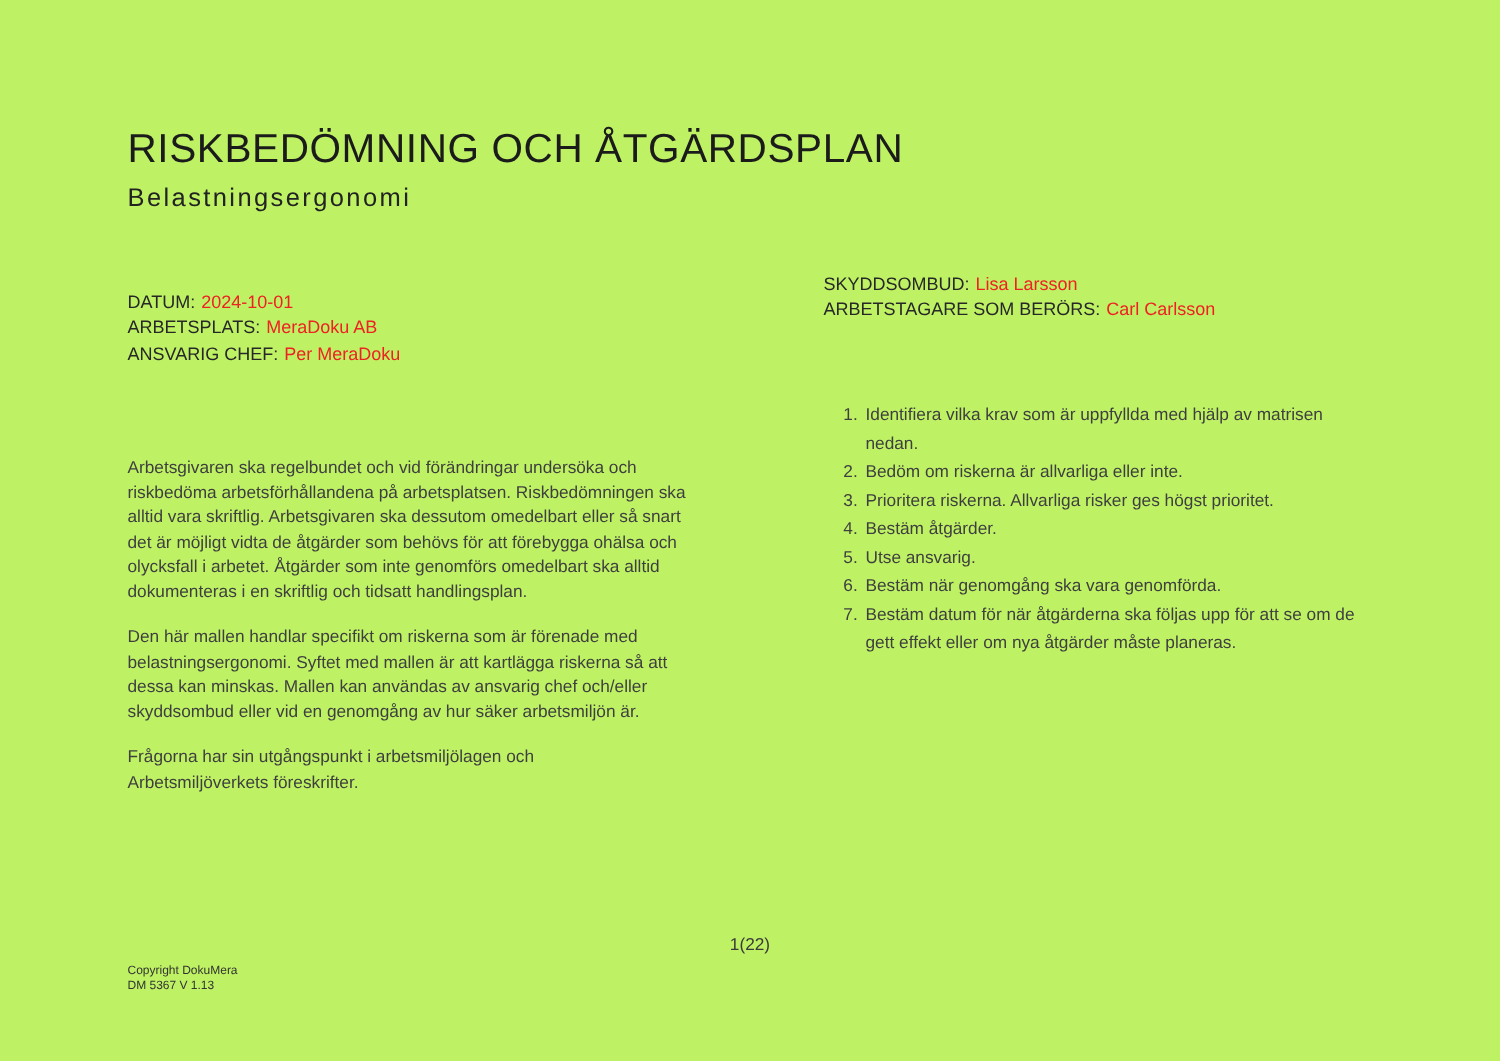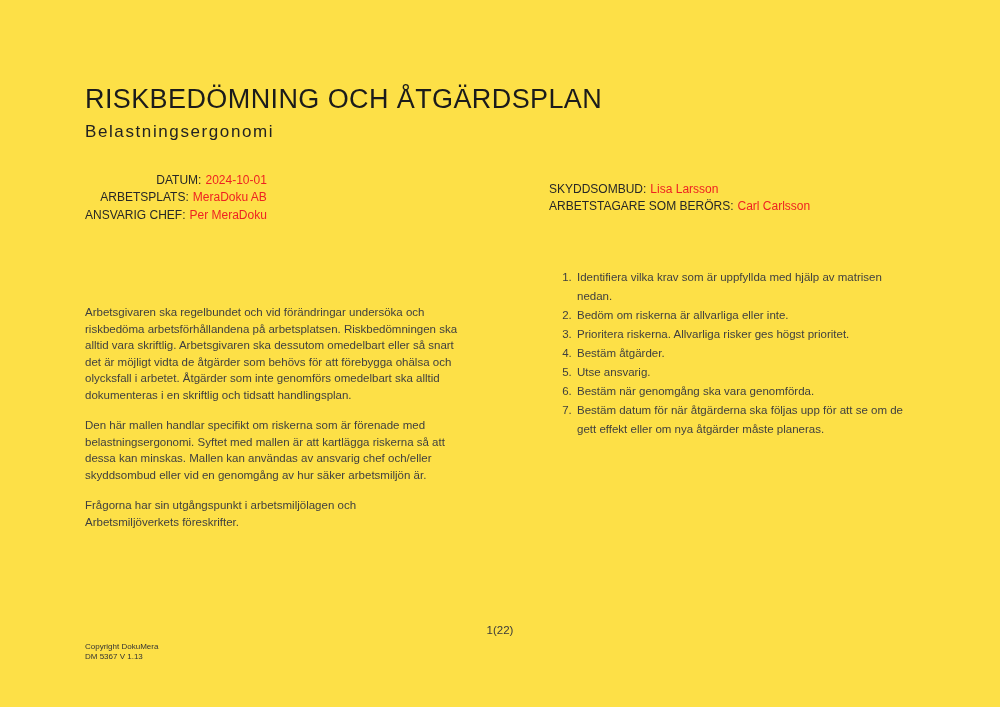--- a/index.html
+++ b/index.html
@@ -4,21 +4,21 @@
 <style>
   html, body {
     margin: 0;
     padding: 0;
     background: #ffffff;
   }
   .page {
     position: relative;
     width: 1000px;
     height: 707px;
-    background: #fde047;
+    background: #bef264;
     font-family: "Liberation Sans", "DejaVu Sans", sans-serif;
     overflow: hidden;
   }
 
   
   .doc-header {
     position: absolute;
     left: 85px;
     top: 84px;
   }
@@ -35,22 +35,21 @@
     font-size: 17px;
     font-weight: 400;
     letter-spacing: 1.6px;
     color: #222222;
   }
 
   
   .fields-left {
     position: absolute;
     left: 85px;
-    top: 172px;
-    text-align: right;
+    top: 193px;
   }
   .fields-right {
     position: absolute;
     left: 549px;
     top: 181px;
   }
   .field-row {
     font-size: 12px;
     line-height: 17.3px;
     color: #272727;

